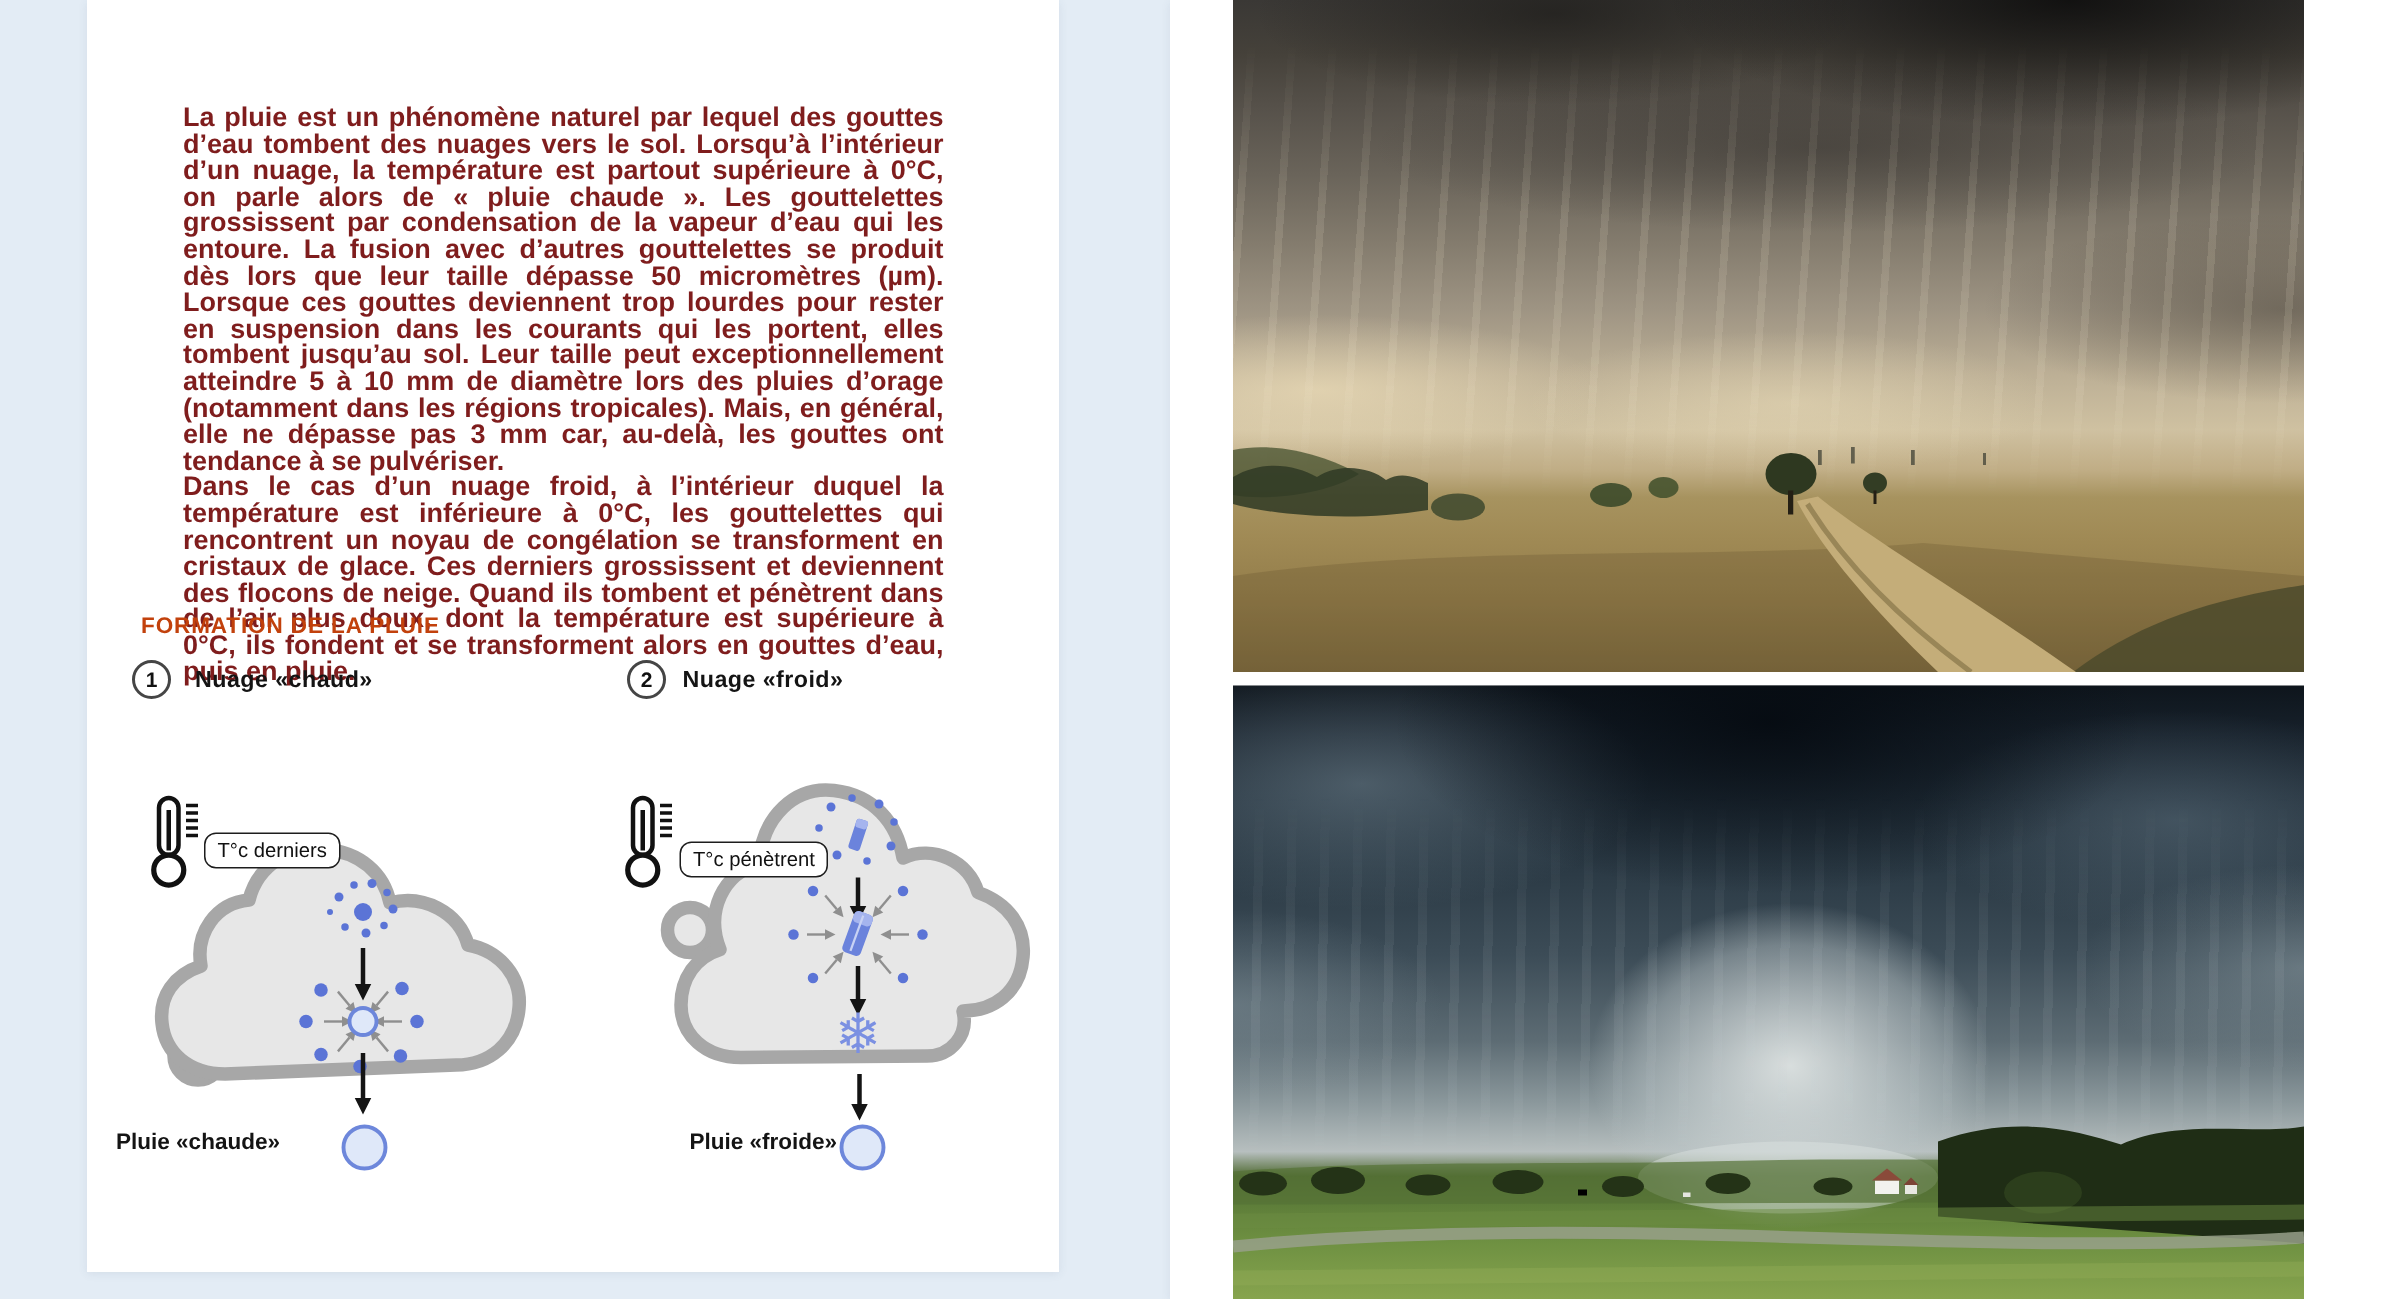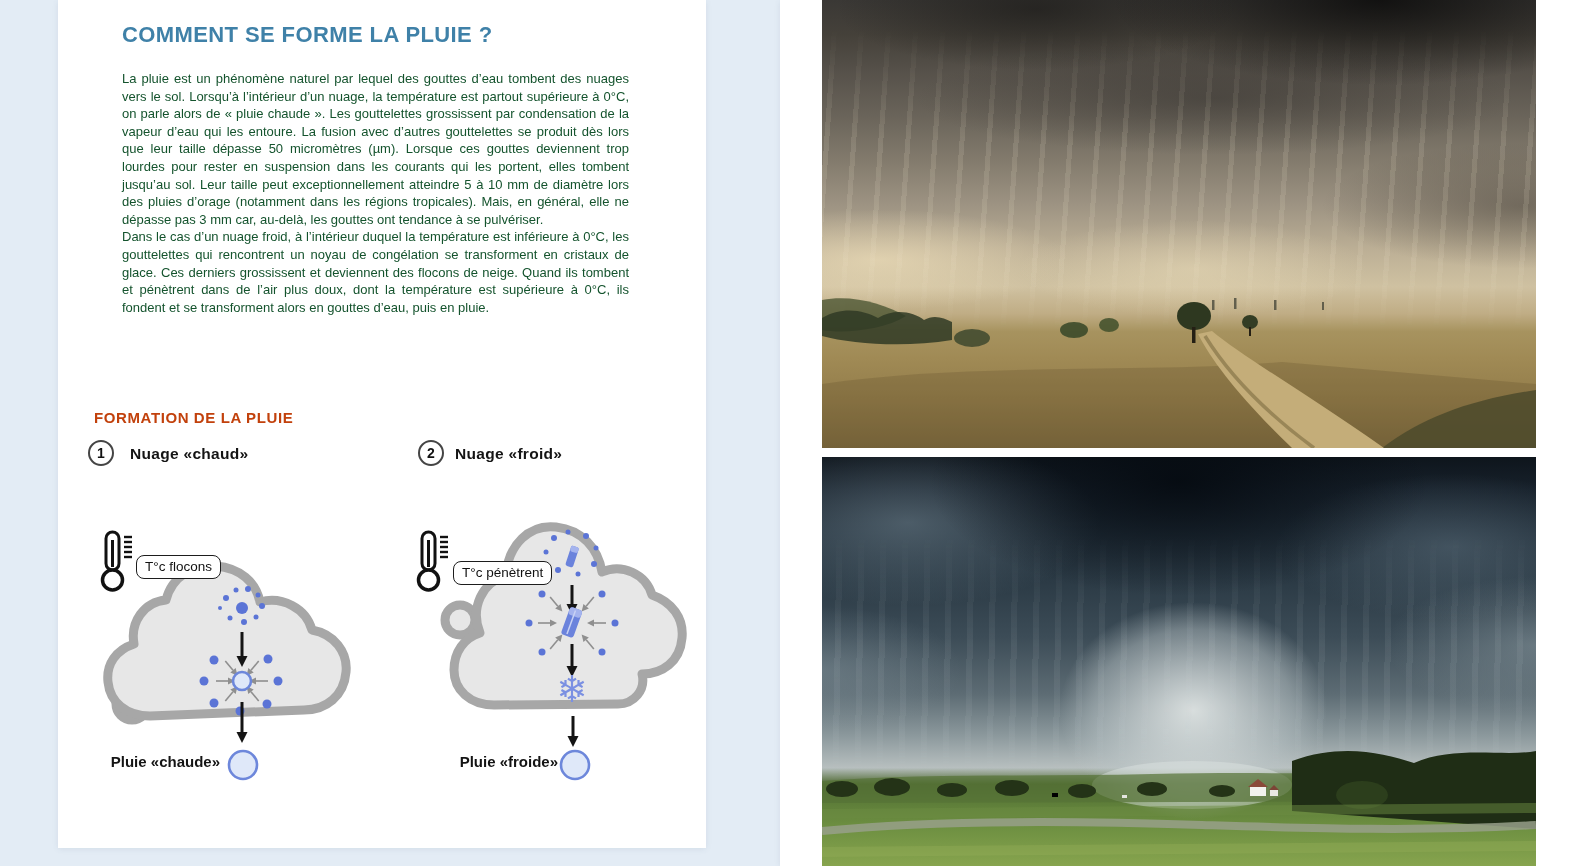--- a/index.html
+++ b/index.html
@@ -8,22 +8,22 @@
   .stage { position:relative; width:1596px; height:866px; background:#e3ecf5; }
 
   .page { position:absolute; background:#ffffff; box-shadow:0 1px 6px rgba(70,90,120,0.10); }
   .page-left  { left:58px;  top:0; width:648px; height:848px; }
   .page-right { left:780px; top:0; width:816px; height:866px; }
 
   
   .article-title { position:absolute; left:64px; top:22px; width:520px;
     font-size:22px; font-weight:700; letter-spacing:0.4px; color:#3f81a8; }
   .article-body { position:absolute; left:64px; top:70px; width:507px; }
-  .article-body p { font-size:13px; line-height:17.6px; text-align:justify;
-    color:#14532d; font-weight:400; }
+  .article-body p { font-size:18px; line-height:17.6px; text-align:justify;
+    color:#7f1d1d; font-weight:700; }
 
   .diagram-heading { position:absolute; left:36px; top:409px;
     font-size:15px; font-weight:600; letter-spacing:0.6px; color:#c2410c; }
 
   .step-badge { position:absolute; width:26px; height:26px; border:2px solid #454545;
     border-radius:50%; background:#fff; display:flex; align-items:center; justify-content:center;
     font-size:14px; font-weight:700; color:#111; }
   .step-label { position:absolute; font-size:15.5px; font-weight:700; color:#141414; letter-spacing:0.3px; }
 
   .diagram-svg { position:absolute; }
@@ -81,21 +81,20 @@
   .drop { fill:#dfe8f9; stroke:#6d87db; stroke-width:2.6; }
   .therm { stroke:#111; fill:#fff; }
 </style>
 </head>
 <body>
 
 <div class="stage">
 
   <div class="page page-left">
 
-    <h1 class="article-title">COMMENT SE FORME LA PLUIE ?</h1>
 
     <div class="article-body">
       <p>La pluie est un phénomène naturel par lequel des gouttes d’eau tombent des nuages vers le sol. Lorsqu’à l’intérieur d’un nuage, la température est partout supérieure à 0°C, on parle alors de « pluie chaude ». Les gouttelettes grossissent par condensation de la vapeur d’eau qui les entoure. La fusion avec d’autres gouttelettes se produit dès lors que leur taille dépasse 50 micromètres (µm). Lorsque ces gouttes deviennent trop lourdes pour rester en suspension dans les courants qui les portent, elles tombent jusqu’au sol. Leur taille peut exceptionnellement atteindre 5 à 10 mm de diamètre lors des pluies d’orage (notamment dans les régions tropicales). Mais, en général, elle ne dépasse pas 3 mm car, au-delà, les gouttes ont tendance à se pulvériser.</p>
       <p>Dans le cas d’un nuage froid, à l’intérieur duquel la température est inférieure à 0°C, les gouttelettes qui rencontrent un noyau de congélation se transforment en cristaux de glace. Ces derniers grossissent et deviennent des flocons de neige. Quand ils tombent et pénètrent dans de l’air plus doux, dont la température est supérieure à 0°C, ils fondent et se transforment alors en gouttes d’eau, puis en pluie.</p>
     </div>
 
     <h2 class="diagram-heading">FORMATION DE LA PLUIE</h2>
 
     <div class="step-badge" style="left:30px; top:440px;">1</div>
     <div class="step-label" style="left:72px; top:445px;text-align:right;">Nuage «chaud»</div>
@@ -258,24 +257,24 @@
         <polygon class="arrow-head" points="158.5,176 164,187 169.5,176"></polygon>
       </g>
       <text x="164" y="212" text-anchor="middle" font-size="37" fill="#7b90e2">❄</text>
       <g>
         <line class="arrow-line" x1="165" y1="226" x2="165" y2="246"></line>
         <polygon class="arrow-head" points="159.5,246 165,257 170.5,246"></polygon>
       </g>
       <circle class="drop" cx="167" cy="275" r="14"></circle>
     </svg>
 
-    <div class="temp-box" style="left:78px; top:555px;">T°c flocons</div>
+    <div class="temp-box" style="left:78px; top:555px;">T°c derniers</div>
     <div class="temp-box" style="left:395px; top:561px;">T°c pénètrent</div>
 
-    <div class="rain-label" style="left:20px; top:753px; width:142px;">Pluie «chaude»</div>
+    <div class="rain-label" style="left:3px; top:753px; width:142px;text-align:center;">Pluie «chaude»</div>
     <div class="rain-label" style="left:368px; top:753px; width:132px;">Pluie «froide»</div>
   </div>
 
   <div class="page page-right">
 
     <div class="photo photo-top">
       <div class="rain-streaks"></div>
       <svg width="714" height="448" viewBox="0 0 714 448">
         <path d="M0,300 C 30,294 62,304 84,316 C 62,330 22,334 0,330 Z" fill="#44502e" opacity="0.75"></path>
         <path d="M0,318 C 20,306 42,310 56,318 C 72,308 92,312 102,320 C 112,314 122,318 130,322

